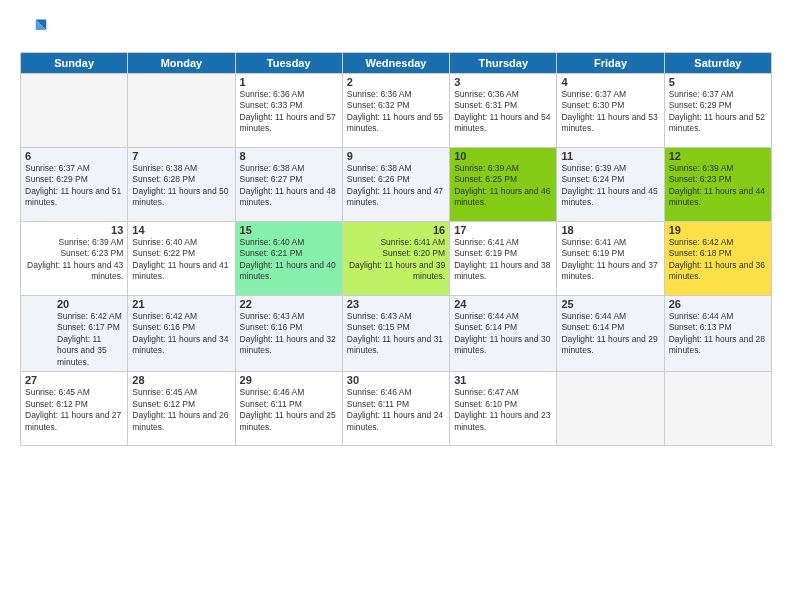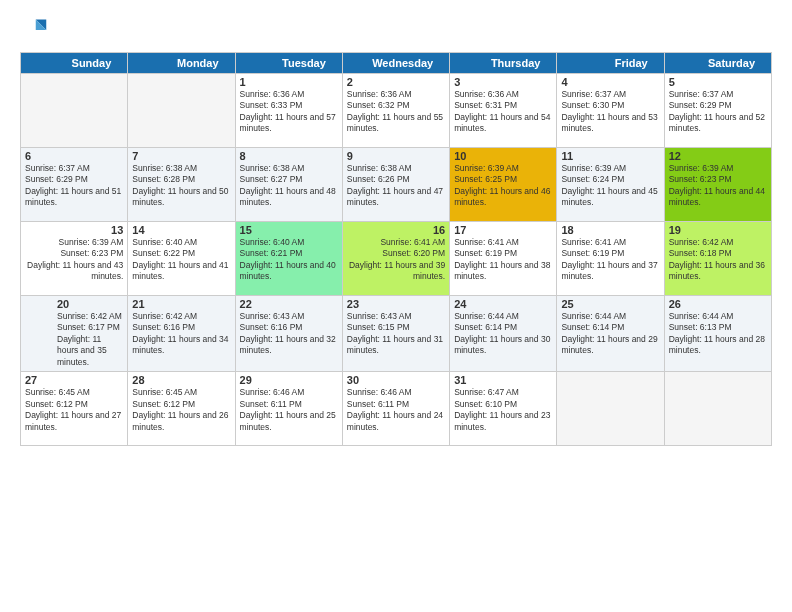--- a/index.html
+++ b/index.html
@@ -63,21 +63,21 @@
       border-collapse: collapse;
       table-layout: fixed;
     }
     .calendar th {
       background: #1a6faf;
       color: #fff;
       font-size: 11px;
       font-weight: bold;
       padding: 4px 16px;
       border: 1px solid #ccc;
-      text-align: right;
+      text-align: center;
     }
     .calendar td {
       border: 1px solid #ccc;
       vertical-align: top;
       padding: 2px 4px 3px 4px;
       height: 74px;
       background: #fff;
     }
     .calendar td.empty {
       background: #f5f5f5;
@@ -186,21 +186,21 @@
             <div class="day-info" style="white-space: pre-line;">Sunrise: 6:38 AM
 Sunset: 6:27 PM
 Daylight: 11 hours and 48 minutes.</div>
           </td>
           <td style="background: rgb(240, 244, 248);">
             <div class="day-num">9</div>
             <div class="day-info" style="white-space: pre-line;">Sunrise: 6:38 AM
 Sunset: 6:26 PM
 Daylight: 11 hours and 47 minutes.</div>
           </td>
-          <td style="background: #eab308;">
+          <td style="background: #84cc16;">
             <div class="day-num">10</div>
             <div class="day-info" style="white-space: pre-line;">Sunrise: 6:39 AM
 Sunset: 6:25 PM
 Daylight: 11 hours and 46 minutes.</div>
           </td>
           <td style="background: rgb(240, 244, 248);">
             <div class="day-num">11</div>
             <div class="day-info" style="white-space: pre-line;">Sunrise: 6:39 AM
 Sunset: 6:24 PM
 Daylight: 11 hours and 45 minutes.</div>
@@ -242,21 +242,21 @@
             <div class="day-info" style="white-space: pre-line;">Sunrise: 6:41 AM
 Sunset: 6:19 PM
 Daylight: 11 hours and 38 minutes.</div>
           </td>
           <td style="background: rgb(255, 255, 255);">
             <div class="day-num">18</div>
             <div class="day-info" style="white-space: pre-line;">Sunrise: 6:41 AM
 Sunset: 6:19 PM
 Daylight: 11 hours and 37 minutes.</div>
           </td>
-          <td style="background: #bef264;">
+          <td style="background: #fde047;">
             <div class="day-num">19</div>
             <div class="day-info" style="white-space: pre-line;">Sunrise: 6:42 AM
 Sunset: 6:18 PM
 Daylight: 11 hours and 36 minutes.</div>
           </td>
         </tr>
         <tr>
           <td style="background: rgb(240, 244, 248); padding-left: 36px;">
             <div class="day-num">20</div>
             <div class="day-info" style="white-space: pre-line;">Sunrise: 6:42 AM

